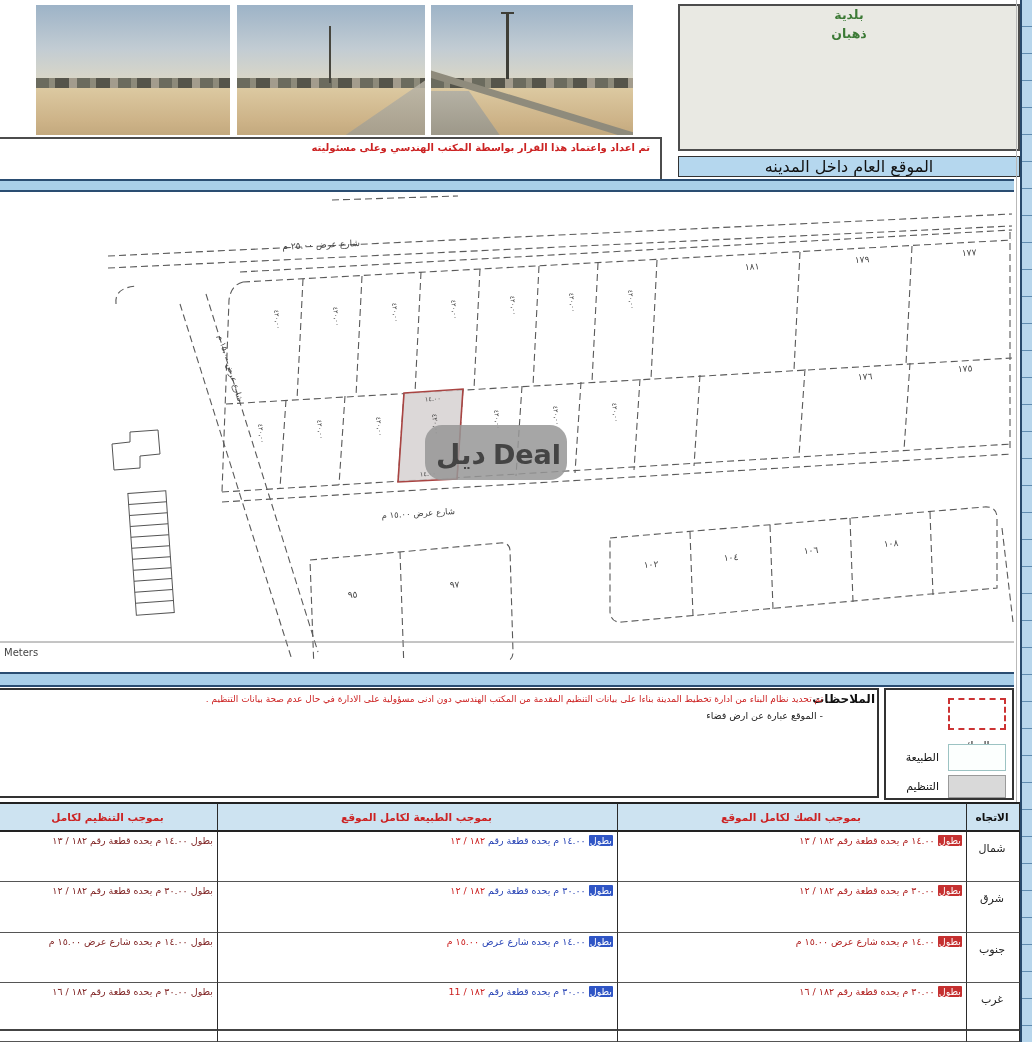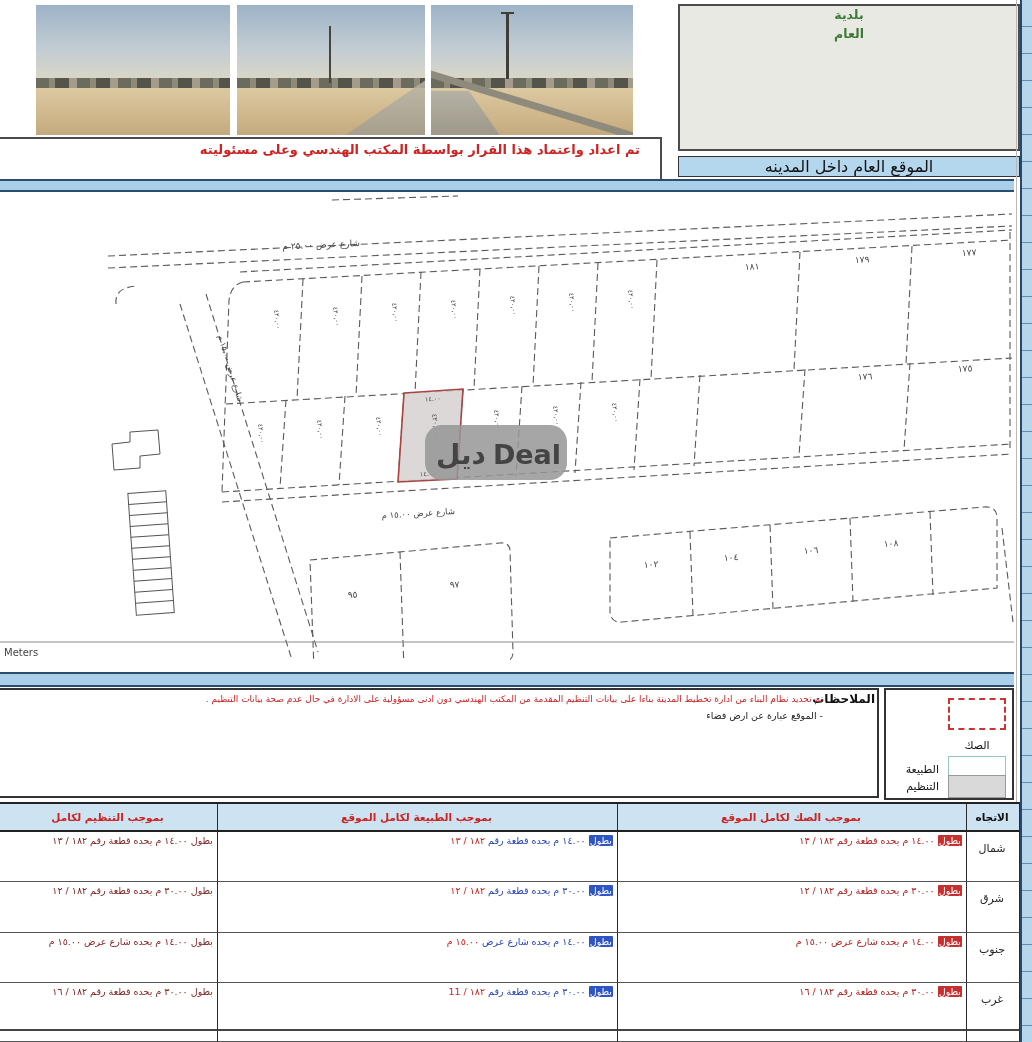--- a/index.html
+++ b/index.html
@@ -15,22 +15,22 @@
   .tower{position:absolute;left:49%;top:16%;width:2px;height:44%;background:#47463e;}
   .road2{position:absolute;right:0;bottom:0;width:48%;height:42%;
          background:linear-gradient(180deg,#b9b5a8,#a29d8f);clip-path:polygon(100% 0,100% 100%,12% 100%);opacity:.85;}
   .pole{position:absolute;left:37%;top:5%;width:3px;height:52%;background:#3e3e37;}
   .pole:after{content:"";position:absolute;top:0;left:-5px;width:13px;height:2px;background:#3e3e37;}
   .curb{position:absolute;left:-12%;bottom:20%;width:125%;height:7px;background:#8f8b7c;transform:rotate(17deg);}
   .walk{position:absolute;left:0;bottom:0;width:34%;height:34%;background:linear-gradient(180deg,#b5b1a4,#9d9889);clip-path:polygon(0 0,55% 0,100% 100%,0 100%);}
 
   
   .disclaimer{left:0;top:137px;width:662px;height:44px;border:2px solid #4c4c4c;border-left:none;
-              box-sizing:border-box;direction:rtl;text-align:right;padding:2px 20px 0 0;
-              color:#cc2323;font-weight:bold;font-size:13px;line-height:1.45;}
+              box-sizing:border-box;direction:rtl;text-align:right;padding:2px 10px 0 0;
+              color:#cc2323;font-weight:bold;font-size:10px;line-height:1.45;}
   .muni{left:678px;top:4px;width:342px;height:147px;background:#e9e9e3;border:2px solid #4c4c4c;
         box-sizing:border-box;display:flex;justify-content:center;text-align:center;
         color:#3c7a36;font-size:12.5px;font-weight:bold;line-height:1.5;}
   .locbar{left:678px;top:156px;width:342px;height:21px;background:#b5d7ee;border:1px solid #333;
           box-sizing:border-box;display:flex;align-items:center;justify-content:center;
           font-size:16px;color:#111;}
 
   
   .band{left:0;width:1014px;background:#a9cfe9;border-top:2px solid #2a4d72;border-bottom:2px solid #2a4d72;box-sizing:border-box;}
   .band.b1{top:179px;height:13px;}
@@ -101,21 +101,21 @@
   <div class="walk"></div>
 </div>
 
 <div class="abs disclaimer">
   <div>تم اعداد واعتماد هذا القرار بواسطة المكتب الهندسي وعلى مسئوليته</div>
 </div>
 
 <div class="abs muni">
   <div>
     <div>بلدية</div>
-    <div>العام</div>
+    <div>ذهبان</div>
   </div>
 </div>
 <div class="abs locbar">
   <span>الموقع العام داخل المدينه</span>
 </div>
 
 <div class="abs band b1"></div>
 <div class="abs band b2"></div>
 <div class="abs pageedge"></div>
 <div class="abs ruler"></div>
@@ -236,21 +236,21 @@
   <div class="ntitle">الملاحظات</div>
   <div class="nred">تم تحديد نظام البناء من ادارة تخطيط المدينة بناءا على بيانات التنظيم المقدمة من المكتب الهندسي دون ادنى مسؤولية على الادارة في حال عدم صحة بيانات التنظيم .</div>
   <div class="nblack">- الموقع عبارة عن ارض فضاء</div>
 </div>
 
 <div class="abs legend">
   <div class="lrow" style="top:8px;flex-direction:column;">
     <span class="sw deed"></span>
     <span class="llabel">الصك</span>
   </div>
-  <div class="lrow" style="top:66px;text-align:center;">
+  <div class="lrow" style="top:54px;text-align:center;">
     <span class="sw nat"></span>
     <span class="llabel">الطبيعة</span>
   </div>
   <div class="lrow" style="top:85px;margin-left:6px;">
     <span class="sw reg"></span>
     <span class="llabel">التنظيم</span>
   </div>
 </div>
 
 <div class="abs tbl">

